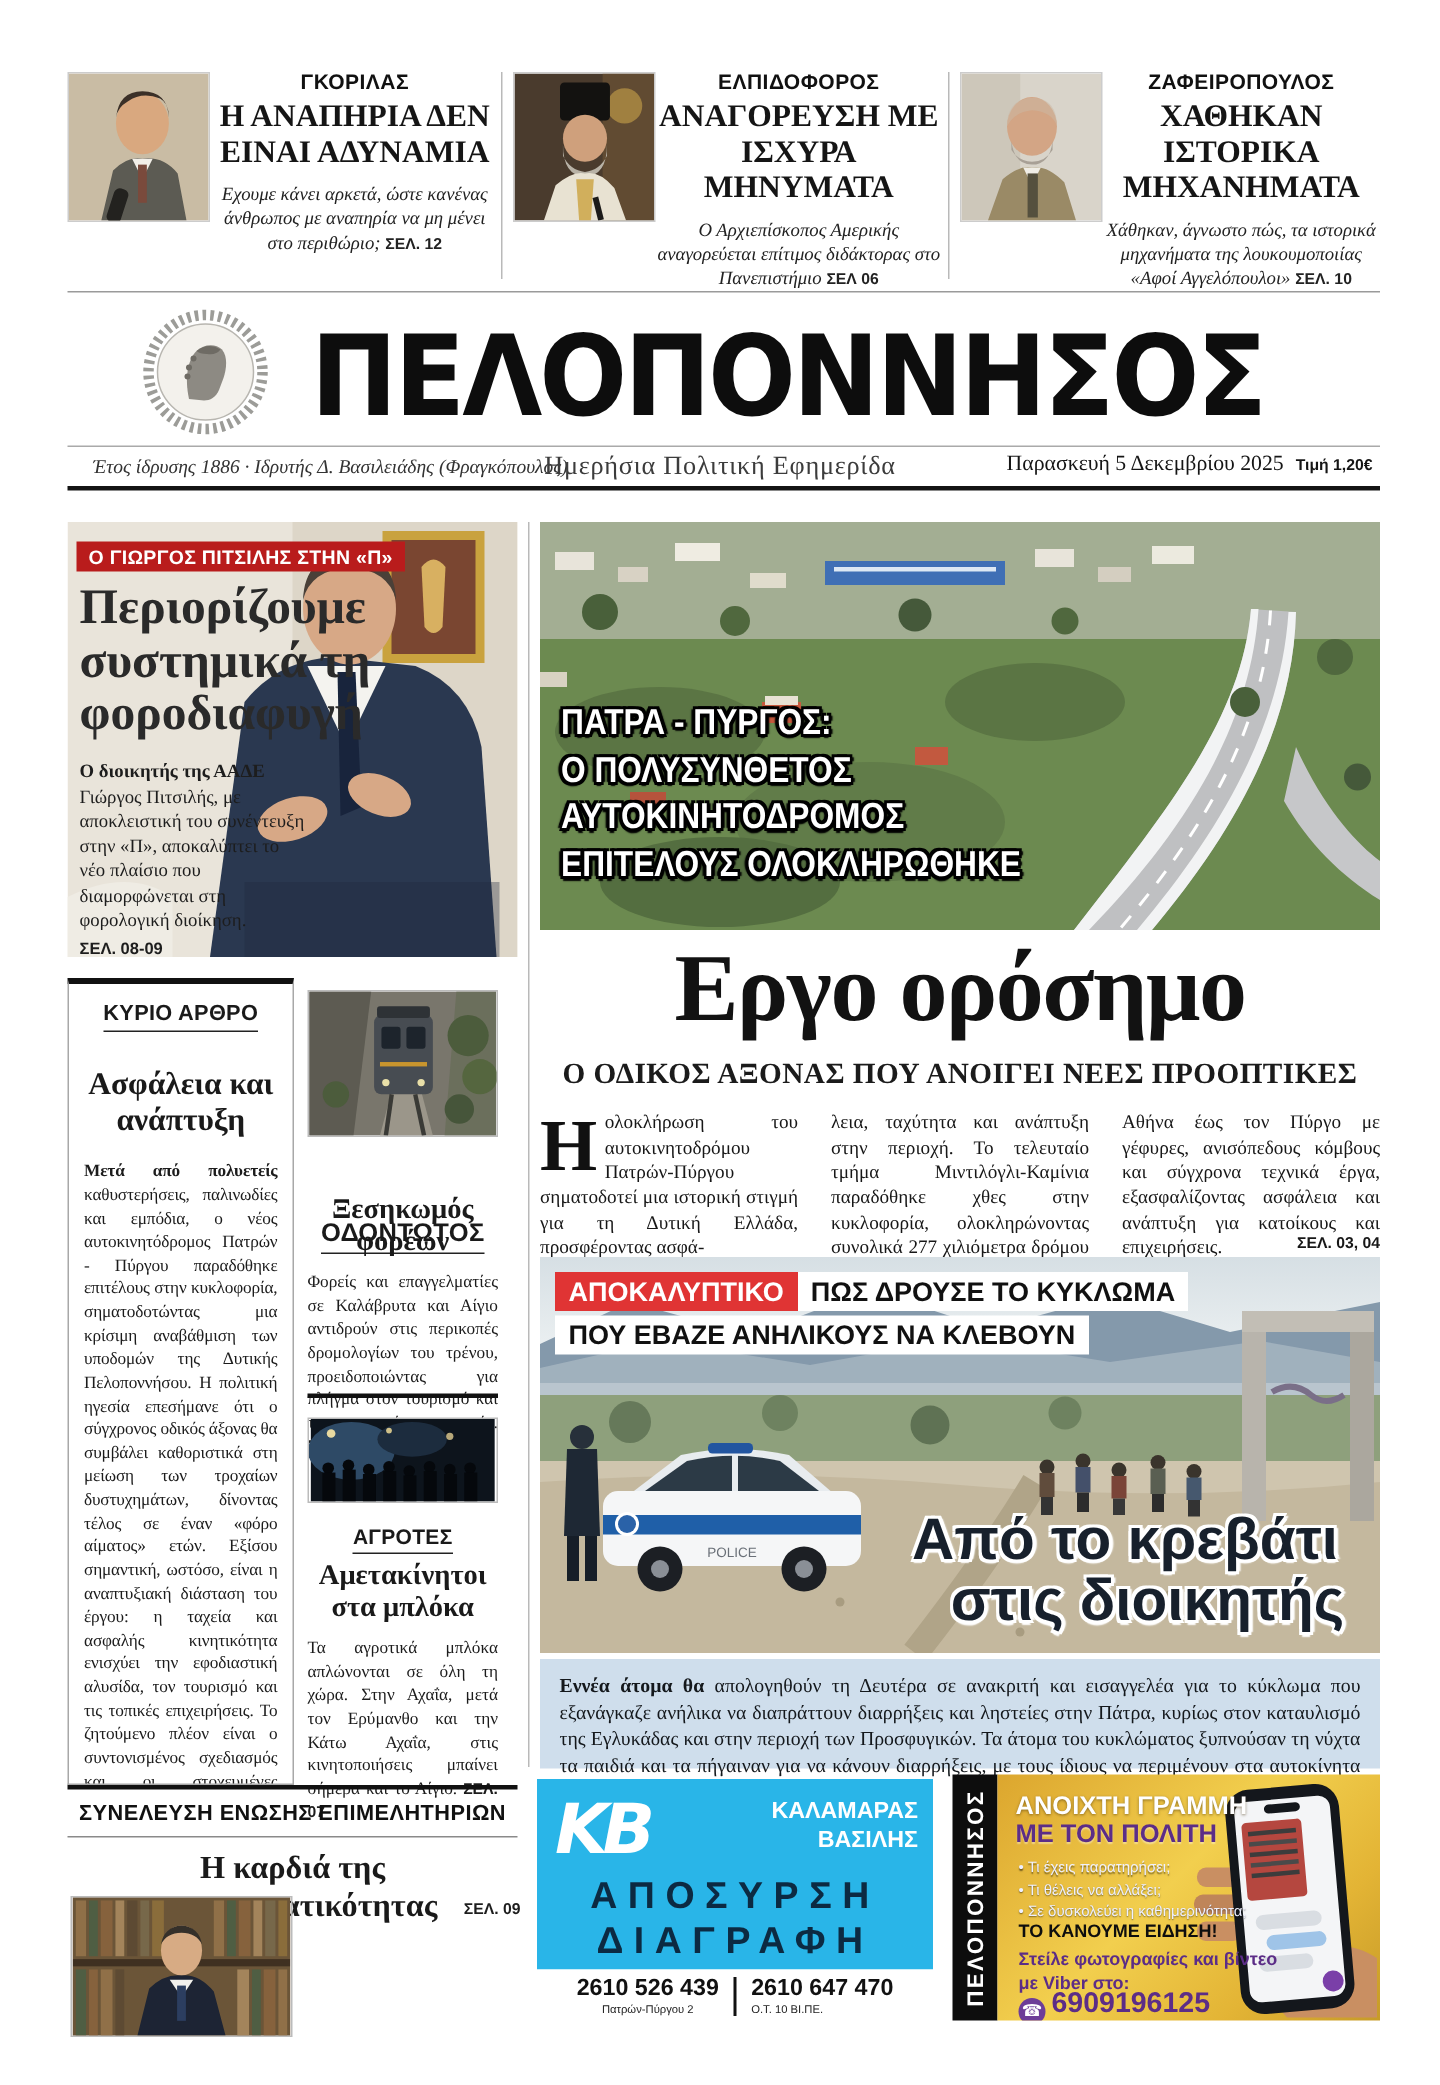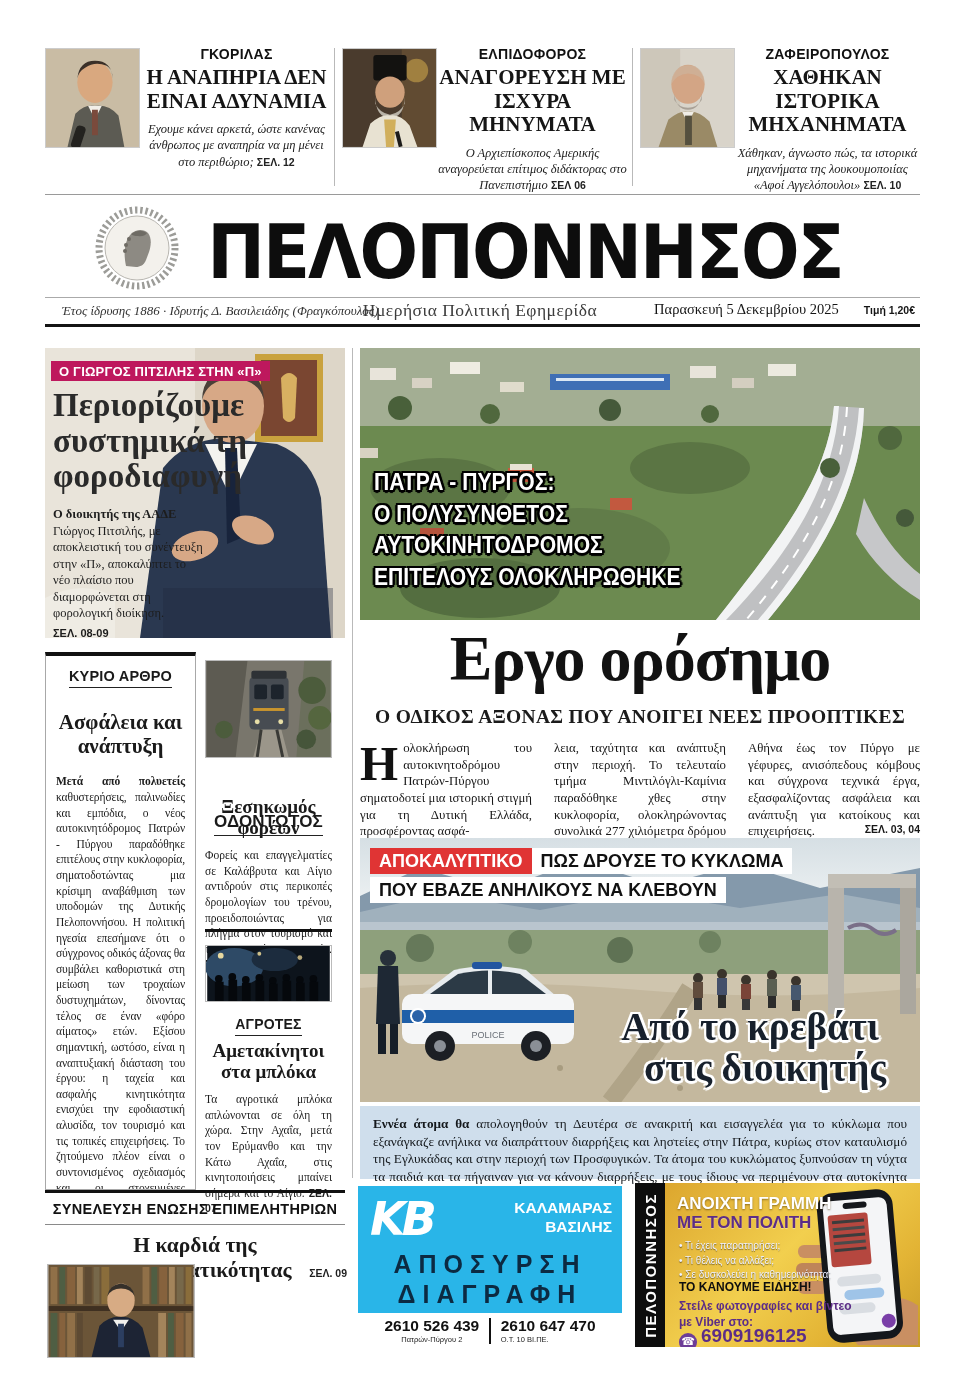--- a/index.html
+++ b/index.html
@@ -17,24 +17,24 @@
   .tsum { font-family:"Liberation Serif", serif; font-style:italic; font-size:12.5px; line-height:1.3; color:#222; margin-top:8px; }
   .pref { font-style:normal; font-family:"Liberation Sans", sans-serif; font-size:10.5px; font-weight:700; }
   .vdiv { width:1px; background:#b9b9b9; }
   .hdiv { height:1px; background:#9a9a9a; }
 
   
   .masthead-title { font-family:"DejaVu Sans", sans-serif; font-weight:800; font-size:69px; letter-spacing:-2px; color:#0d0d0d; transform:scaleY(1.08); transform-origin:center; white-space:nowrap; }
   .founding { font-style:italic; font-size:13px; color:#333; }
   .tagline { font-size:17.5px; color:#3c3c3c; letter-spacing:.5px; }
   .dateline { font-size:14.5px; color:#151515; }
-  .price { font-family:"Liberation Sans", sans-serif; font-size:10.5px; font-weight:700; margin-left:25px; }
-
-  
-  .int-kicker { display:inline-block; background:#be185d; color:#fff; font-family:"Liberation Sans", sans-serif; font-weight:700; font-size:13px; padding:3px 8px 2px; letter-spacing:.2px; }
+  .price { font-family:"Liberation Sans", sans-serif; font-size:10.5px; font-weight:700; margin-left:8px; }
+
+  
+  .int-kicker { display:inline-block; background:#b91c1c; color:#fff; font-family:"Liberation Sans", sans-serif; font-weight:700; font-size:13px; padding:3px 8px 2px; letter-spacing:.2px; }
   .int-head { font-family:"Liberation Serif", serif; font-weight:700; font-size:33px; line-height:1.08; color:#2a2a2a; }
   .int-body { font-size:12.5px; line-height:1.32; color:#1d1d1d; }
 
   
   .edbox { border:1px solid #a8a8a8; border-top:4px solid #111; background:#fff; padding:12px 10px; }
   .kickline { font-family:"Liberation Sans", sans-serif; font-weight:700; font-size:14.5px; text-align:center; letter-spacing:.2px; }
   .kickline span { display:inline-block; border-bottom:1.5px solid #222; padding-bottom:3px; }
   .ed-title { font-family:"Liberation Serif", serif; font-weight:700; font-size:21px; text-align:center; line-height:1.15; margin-top:22px; }
   .smallbody { font-size:11.5px; line-height:1.36; text-align:justify; color:#1c1c1c; }
   .ed-body { margin-top:16px; letter-spacing:-.1px; }
@@ -48,21 +48,21 @@
       text-shadow:-2px -2px 0 #000, 2px -2px 0 #000, -2px 2px 0 #000, 2px 2px 0 #000, 0 3px 1px #000, 3px 0 1px #000, -3px 0 1px #000; }
   .main-head { font-family:"Liberation Serif", serif; font-weight:700; font-size:64px; text-align:center; color:#121212; letter-spacing:-1px; }
   .main-sub { font-family:"Liberation Serif", serif; font-weight:700; font-size:19.5px; text-align:center; color:#1b1b1b; letter-spacing:.3px; }
   .col { font-size:12.8px; line-height:1.3; text-align:justify; color:#171717; }
   .dropcap { float:left; font-family:"Liberation Serif", serif; font-weight:700; font-size:49px; line-height:.82; padding:4px 5px 0 0; color:#111; }
 
   
   .strip-row { display:flex; gap:0; align-items:stretch; }
   .badge-red { background:#e03434; color:#fff; font-family:"Liberation Sans", sans-serif; font-weight:700; font-size:18px; padding:3px 9px 2px; white-space:nowrap; }
   .strip-white { background:#fff; color:#111; font-family:"Liberation Sans", sans-serif; font-weight:700; font-size:18px; padding:3px 9px 2px; white-space:nowrap; }
-  .crime-head { font-family:Liberation Serif, serif; font-weight:700; font-size:39px; line-height:1.06; color:#17202c; text-align:center;
+  .crime-head { font-family:Liberation Sans, sans-serif; font-weight:700; font-size:39px; line-height:1.06; color:#17202c; text-align:center;
       text-shadow:-2px -2px 0 #fff, 2px -2px 0 #fff, -2px 2px 0 #fff, 2px 2px 0 #fff, 0 3px 1px #fff, 3px 0 1px #fff; }
   .caption-box { background:#cfdeec; padding:9px 13px; font-size:13.2px; line-height:1.33; color:#14181c; text-align:justify; }
 
   
   .ch-kickwrap { border-bottom:1px solid #8a8a8a; padding-bottom:6px; text-align:center; }
   .ch-head { font-family:"Liberation Serif", serif; font-weight:700; font-size:21.5px; text-align:center; }
   .ch-body { font-style:italic; font-size:12.8px; line-height:1.38; color:#1d1d1d; }
 
   
   .kb-cyan { background:#29b5e8; position:absolute; inset:0 0 auto 0; height:127px; }

